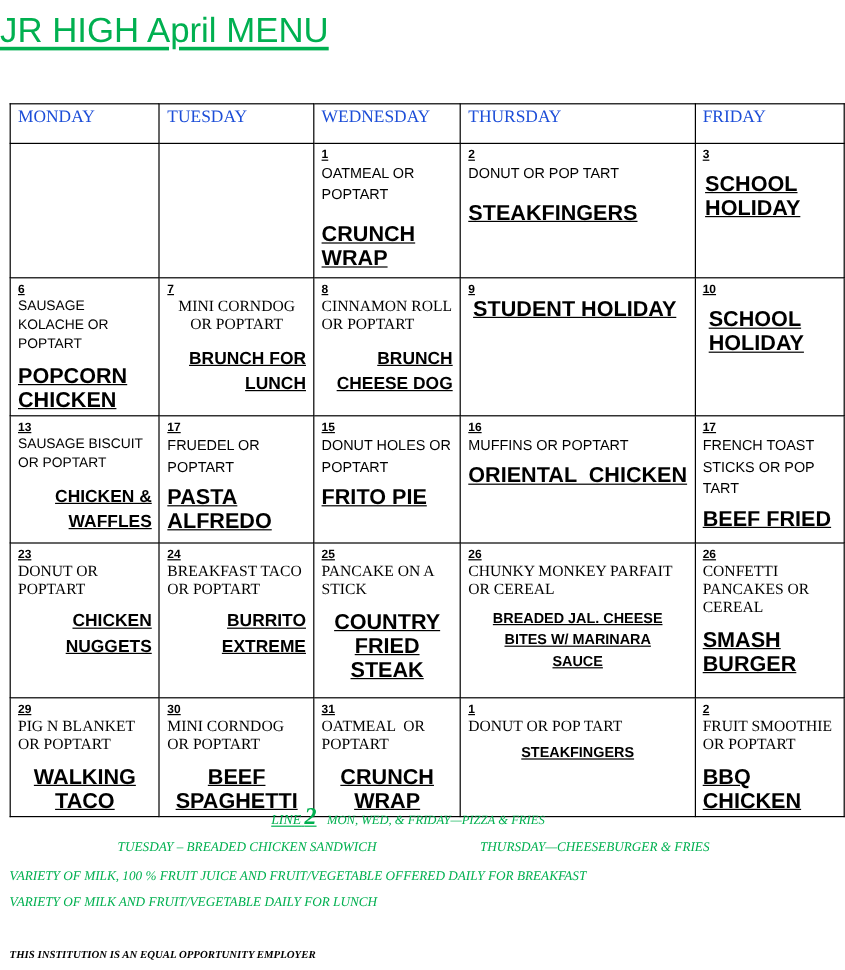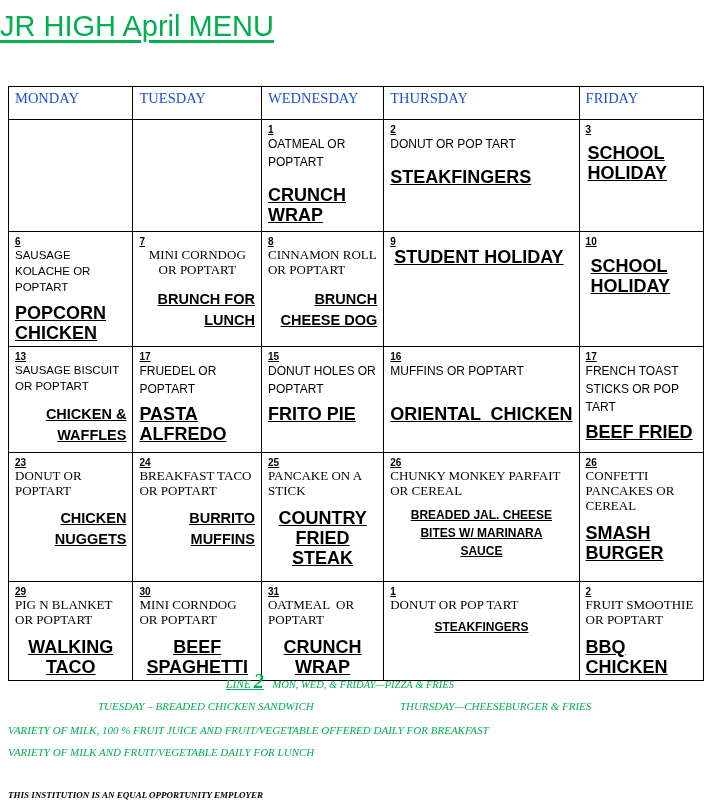--- a/index.html
+++ b/index.html
@@ -108,21 +108,21 @@
       <span class="ln" style="margin-top:6px">PASTA ALFREDO</span>
     </td>
     <td>
       <span class="dn">15</span>
       <span class="bf">DONUT HOLES OR POPTART</span>
       <span class="ln" style="margin-top:6px">FRITO PIE</span>
     </td>
     <td>
       <span class="dn">16</span>
       <span class="bf">MUFFINS OR POPTART</span>
-      <span class="ln" style="margin-top:24px; white-space:pre">ORIENTAL  CHICKEN</span>
+      <span class="ln" style="margin-top:6px; white-space:pre">ORIENTAL  CHICKEN</span>
     </td>
     <td>
       <span class="dn">17</span>
       <span class="bf">FRENCH TOAST STICKS OR POP TART</span>
       <span class="ln" style="margin-top:6px">BEEF FRIED</span>
     </td>
   </tr>
 
   <tr style="height:129px">
     <td>
@@ -131,21 +131,21 @@
       <div class="ctr">
         <span class="ln big" style="margin-top:10px">CHICKEN</span>
         <span class="ln big">NUGGETS</span>
       </div>
     </td>
     <td>
       <span class="dn">24</span>
       <span class="bf serif">BREAKFAST TACO OR POPTART</span>
       <div class="ctr">
         <span class="ln big" style="margin-top:10px">BURRITO</span>
-        <span class="ln big">MUFFINS</span>
+        <span class="ln big">EXTREME</span>
       </div>
     </td>
     <td>
       <span class="dn">25</span>
       <span class="bf serif">PANCAKE ON A STICK</span>
       <div class="ctr">
         <span class="ln" style="margin-top:10px">COUNTRY FRIED</span>
         <span class="ln">STEAK</span>
       </div>
     </td>

